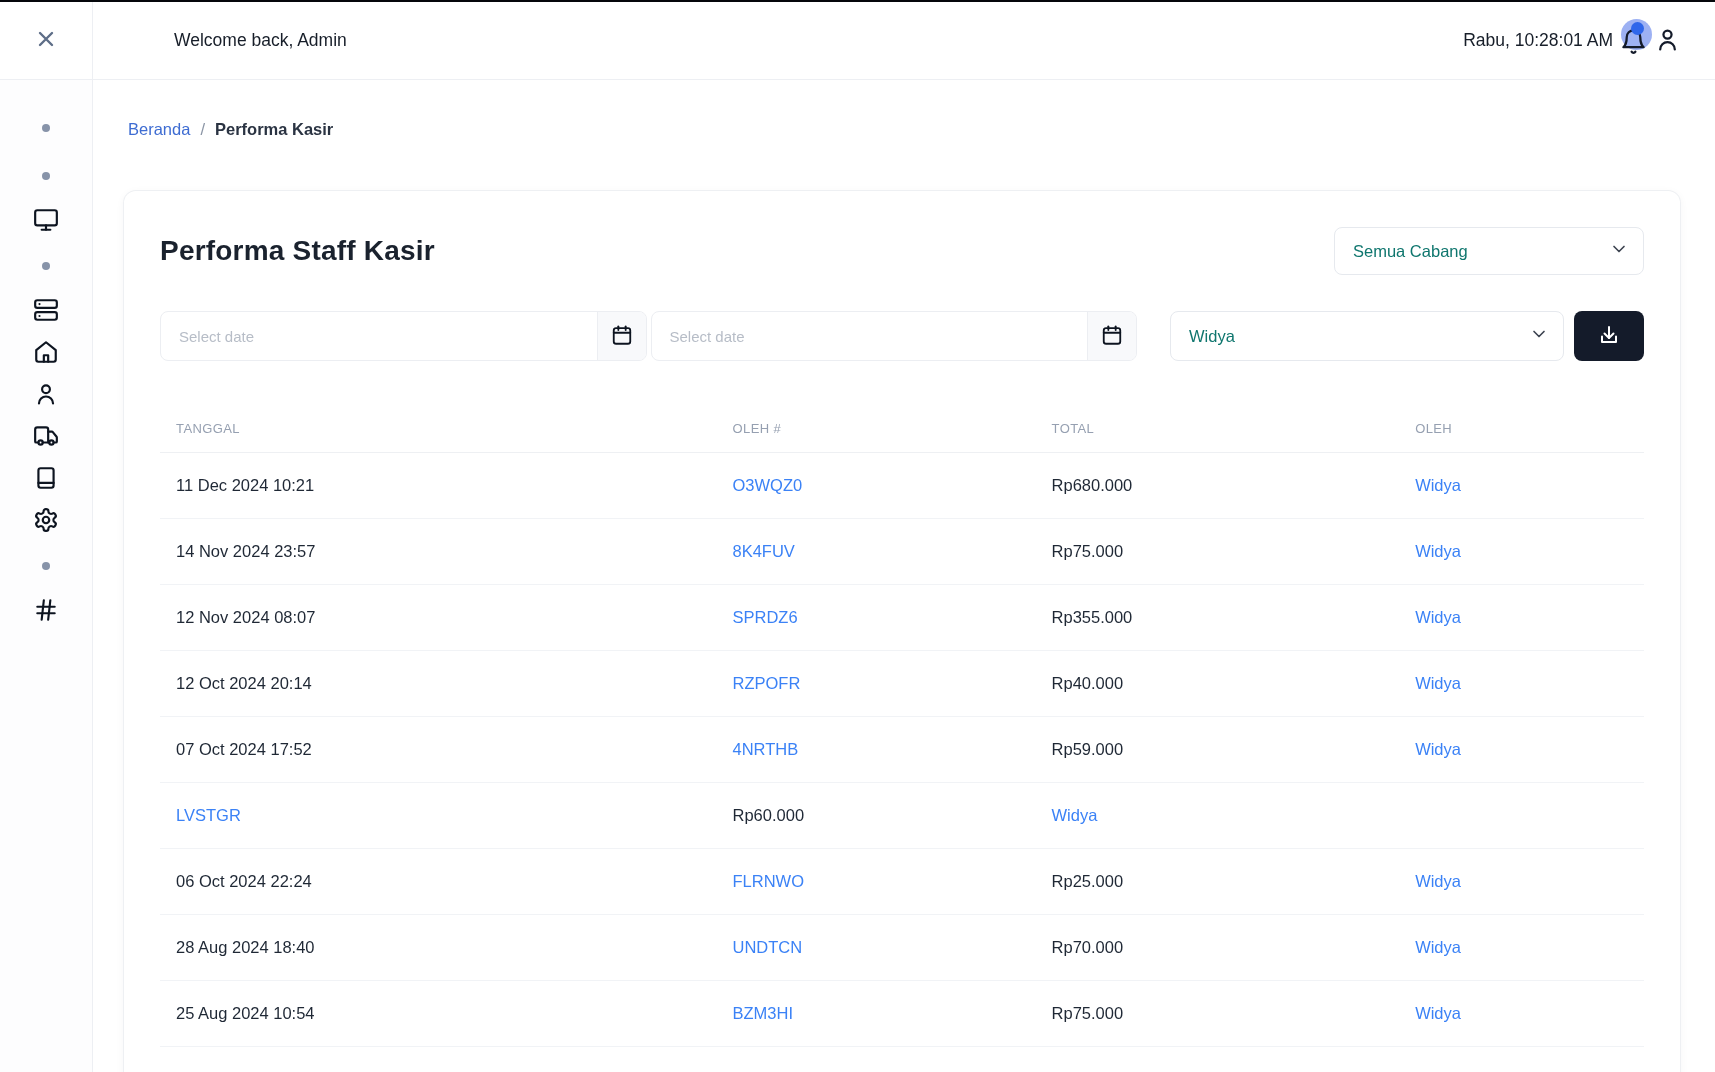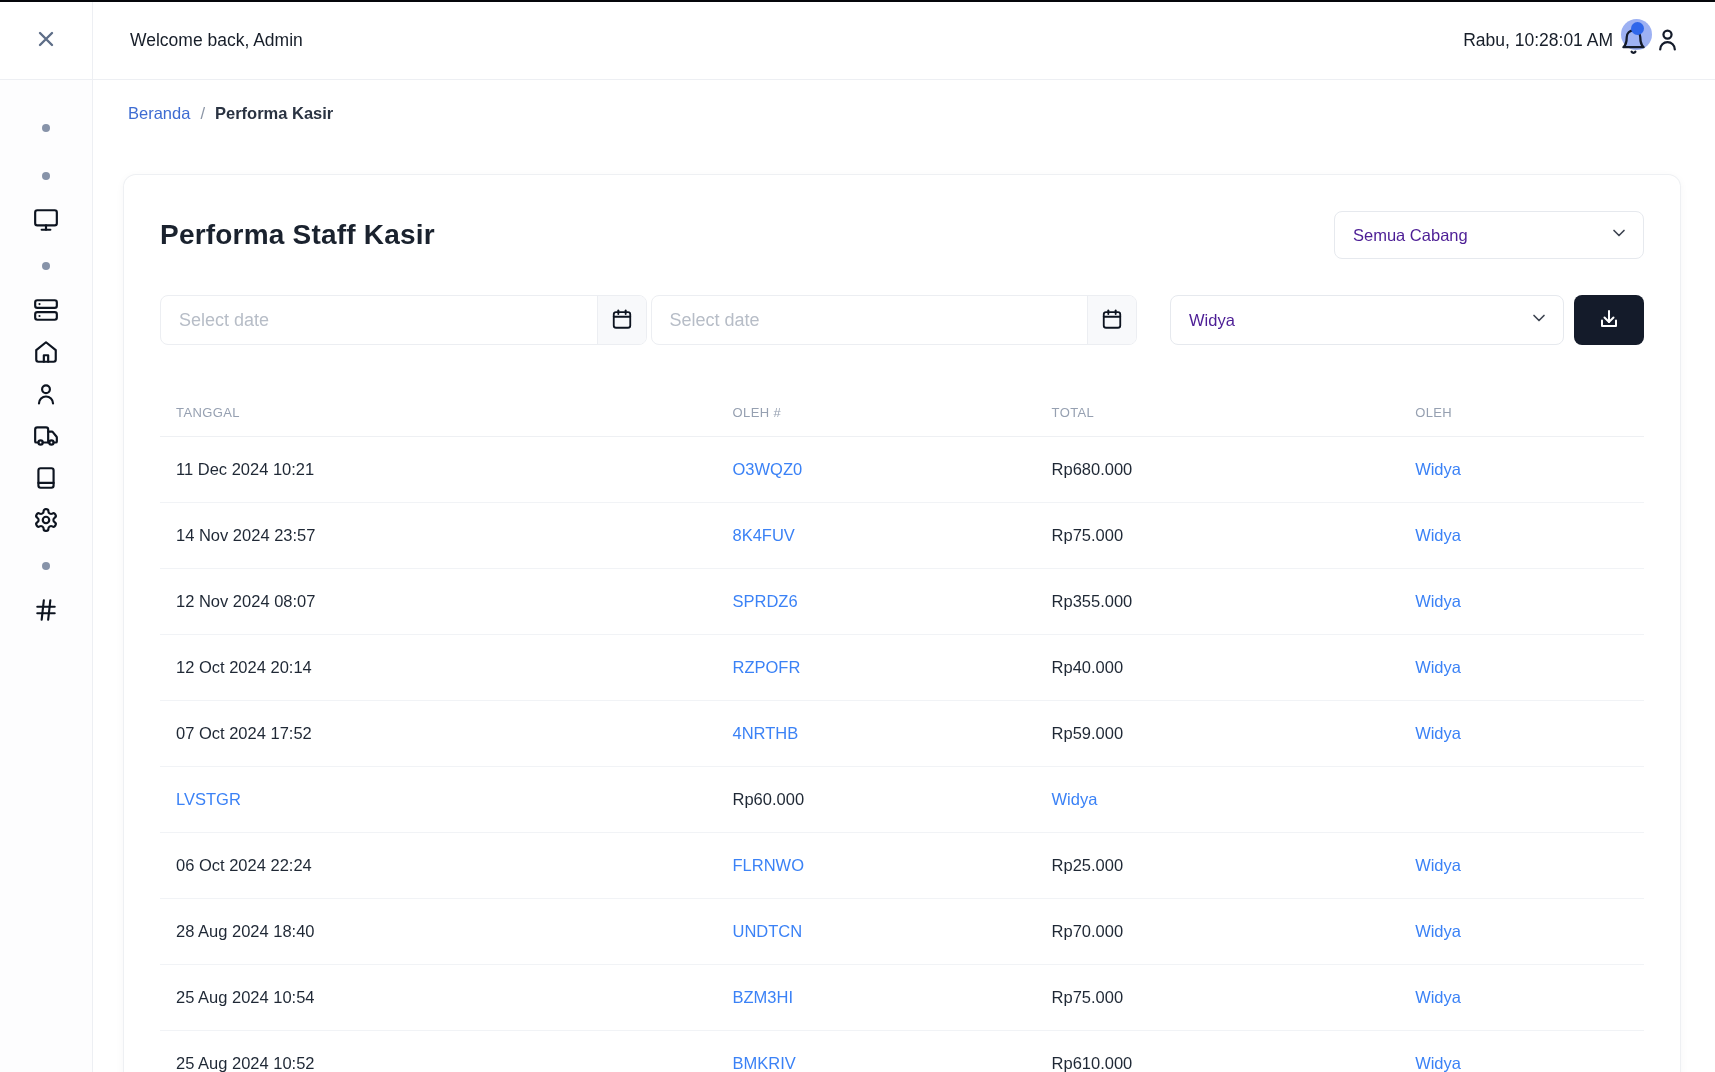--- a/index.html
+++ b/index.html
@@ -7,57 +7,57 @@
   body { font-family: "Liberation Sans", sans-serif; background: #ffffff; color: #1c2532; }
 
   .top-edge { height: 2px; background: #05070b; }
 
   
   .topbar { height: 78px; display: flex; align-items: stretch; border-bottom: 1px solid #edeff3; background: #fff; }
   .close-col { width: 93px; display: flex; align-items: center; justify-content: center; border-right: 1px solid #edeff3; }
   .icon-btn { background: none; border: none; cursor: pointer; display: flex; align-items: center; justify-content: center; padding: 0; }
   .close-btn { width: 36px; height: 36px; color: #5e6e88; }
   .topbar-main { flex: 1; display: flex; align-items: center; padding: 0 30px 0 37px; }
-  .welcome { font-size: 17.5px; font-weight: 500; color: #171e29; }
+  .welcome { font-size: 17.5px; font-weight: 500; color: #171e29; margin-left: 44px; }
   .topbar-right { margin-left: auto; display: flex; align-items: center; }
   .datetime { font-size: 17.5px; color: #171e29; }
   .bell-wrap { position: relative; width: 36px; height: 36px; color: #141b2a; }
   .bell-halo { position: absolute; top: -4px; right: -3px; width: 31px; height: 31px; border-radius: 50%; background: #9db1f3; }
   .bell-svg { position: relative; z-index: 1; margin: 5px 0 0 4px; }
   .bell-dot { position: absolute; top: -1px; right: 5px; width: 13px; height: 13px; border-radius: 50%; background: #2f66ea; z-index: 2; }
   .user-btn { width: 36px; height: 36px; color: #141b2a; }
 
   
   .body-row { display: flex; height: 992px; }
   .sidebar { width: 93px; border-right: 1px solid #edeff3; background: #fdfdfe; display: flex; flex-direction: column; align-items: center; padding-top: 24px; flex-shrink: 0; }
   .nav-dot { width: 8px; height: 8px; border-radius: 50%; background: #8793a9; margin: 20px 0; }
   .nav-btn { width: 42px; height: 42px; color: #0d1420; }
 
   .main { flex: 1; padding: 24px 35px 0 31px; overflow: hidden; }
-  .breadcrumb { margin: 0 0 0 4px; font-size: 16.5px; display: flex; gap: 10px; align-items: center; }
+  .breadcrumb { margin: 16px 0 0 4px; font-size: 16.5px; display: flex; gap: 10px; align-items: center; }
   .crumb-link { color: #3e6cd2; cursor: pointer; }
   .crumb-sep { color: #8b95a5; }
   .crumb-current { color: #2a3342; font-weight: bold; }
 
   
   .card { margin-top: 52px; background: #fff; border-radius: 12px; padding: 36px 36px 0;
           box-shadow: 0 0 0 1px #eef0f3, 0 2px 10px rgba(25,35,55,.05); height: 960px; }
   .card-header { display: flex; align-items: center; justify-content: space-between; height: 48px; }
   .card-title { font-size: 28px; font-weight: 600; color: #1a222e; letter-spacing: .2px; }
 
   .select { height: 48px; border: 1px solid #e6e9ee; border-radius: 8px; background: #fff; cursor: pointer;
             display: flex; align-items: center; justify-content: space-between; padding: 0 14px 0 18px;
-            font-size: 16.5px; color: #4c1d95; }
+            font-size: 16.5px; color: #0f766e; }
   .select .chev { color: #3c4350; }
   .branch-select { width: 310px; }
 
   .filters { display: flex; margin-top: 36px; align-items: center; }
   .date-group { flex: 1; height: 50px; border: 1px solid #eceef2; border-radius: 8px; display: flex; overflow: hidden; background: #fff; }
   .date-group + .date-group { margin-left: 4px; }
-  .date-input { flex: 1; border: none; outline: none; padding: 0 18px; font-size: 18px; font-family: inherit; color: #1a222e; background: transparent; }
+  .date-input { flex: 1; border: none; outline: none; padding: 0 18px; font-size: 15px; font-family: inherit; color: #1a222e; background: transparent; }
   .date-input::placeholder { color: #b7bdc7; }
   .cal-btn { width: 49px; border: none; border-left: 1px solid #eceef2; background: #f8f9fb; color: #0d1420; cursor: pointer;
              display: flex; align-items: center; justify-content: center; }
   .staff-select { width: 394px; margin-left: 33px; height: 50px; flex-shrink: 0; }
   .download-btn { width: 70px; height: 50px; margin-left: 10px; border: none; border-radius: 8px; background: #141b2a; color: #fff;
                   display: flex; align-items: center; justify-content: center; cursor: pointer; flex-shrink: 0; }
 
   
   .thead, .trow { display: grid; grid-template-columns: 37.5% 21.5% 24.5% 16.5%; align-items: center; }
   .thead { margin-top: 44px; height: 48px; border-bottom: 1px solid #eef0f3; }

